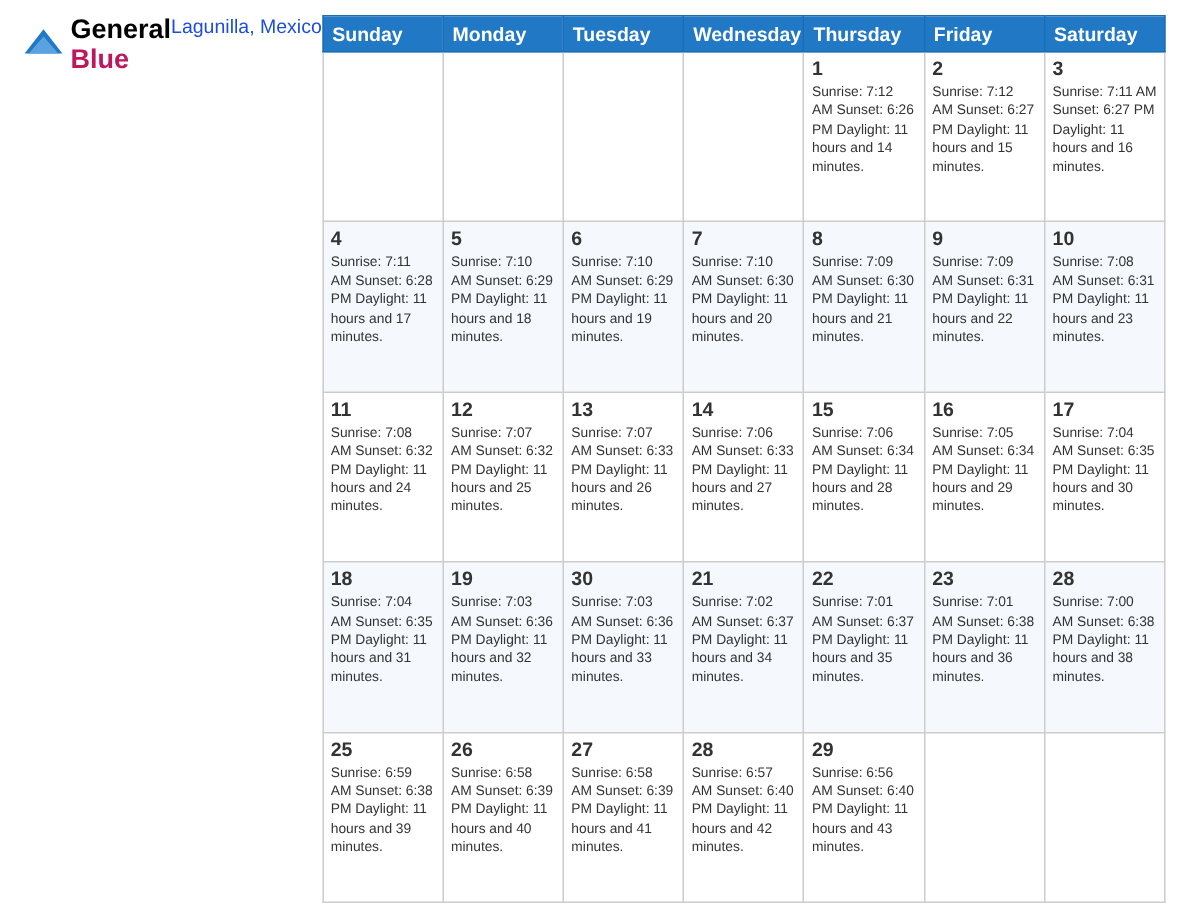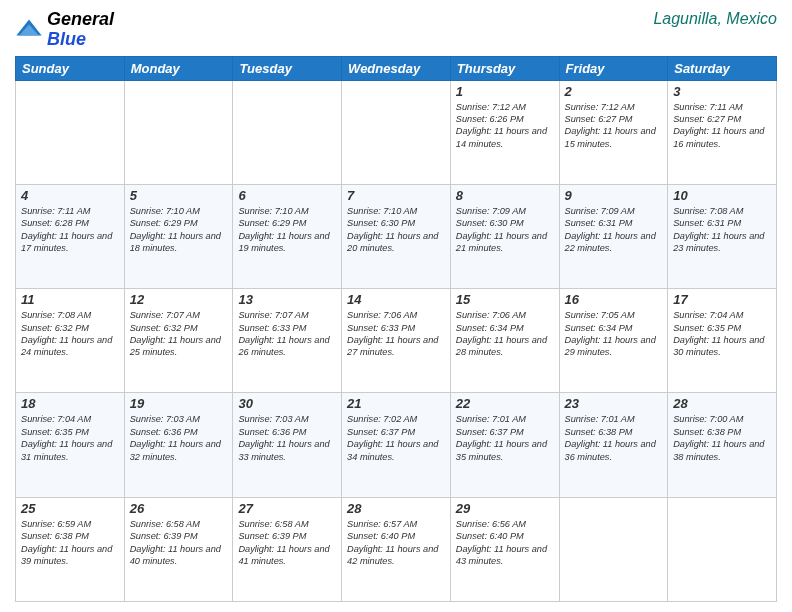--- a/index.html
+++ b/index.html
@@ -8,56 +8,55 @@
       background: #fff;
       width: 792px;
       height: 612px;
       overflow: hidden;
     }
     .page {
       width: 792px;
       height: 612px;
       padding: 10px 15px;
       display: flex;
-      flex-direction: column;
-      font-style: italic;
+      flex-direction: row;
     }
     .header {
       display: flex;
       justify-content: space-between;
       align-items: flex-start;
       margin-bottom: 6px;
     }
     .logo {
       display: flex;
       align-items: center;
       gap: 4px;
     }
     .logo-text {
       font-size: 18px;
       font-weight: bold;
       line-height: 1.1;
     }
     .logo-text .general { display: block; }
-    .logo-text .blue { display: block; color: #1d4ed8; }
+    .logo-text .blue { display: block; color: #be185d; }
     .logo-icon {
       width: 28px;
       height: 28px;
     }
     .title-block {
       text-align: right;
     }
     .month-title {
       font-size: 30px;
       font-weight: normal;
       color: #333;
     }
     .location {
-      font-size: 16px;
-      color: #0f766e;
+      font-size: 13px;
+      color: #1d4ed8;
     }
     .calendar {
       width: 100%;
       border-collapse: collapse;
       flex: 1;
       table-layout: fixed;
       padding-left: 16px;
     }
     .calendar th {
       background-color: #2178c4;

